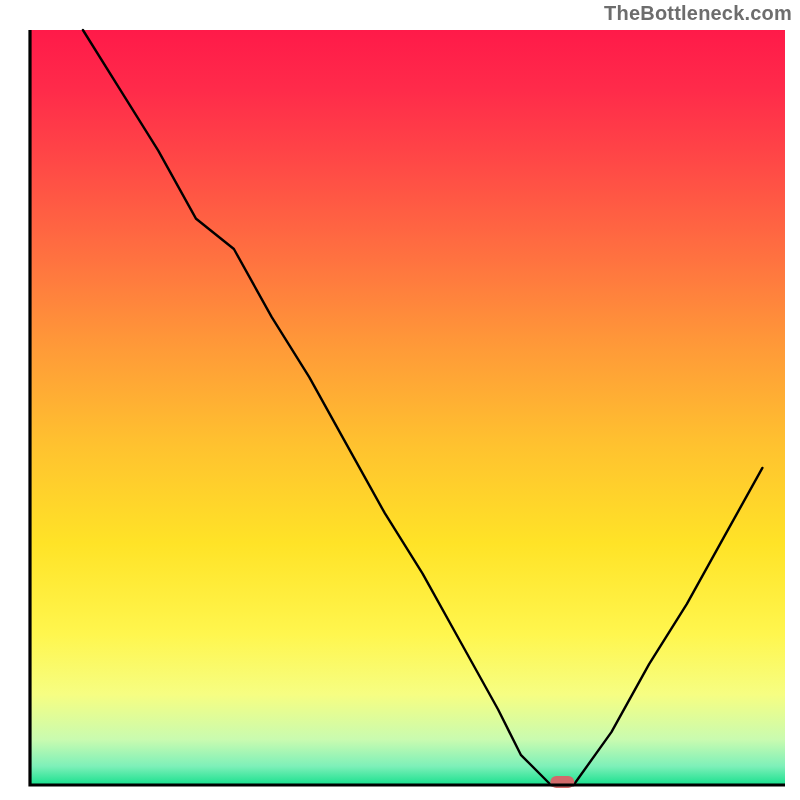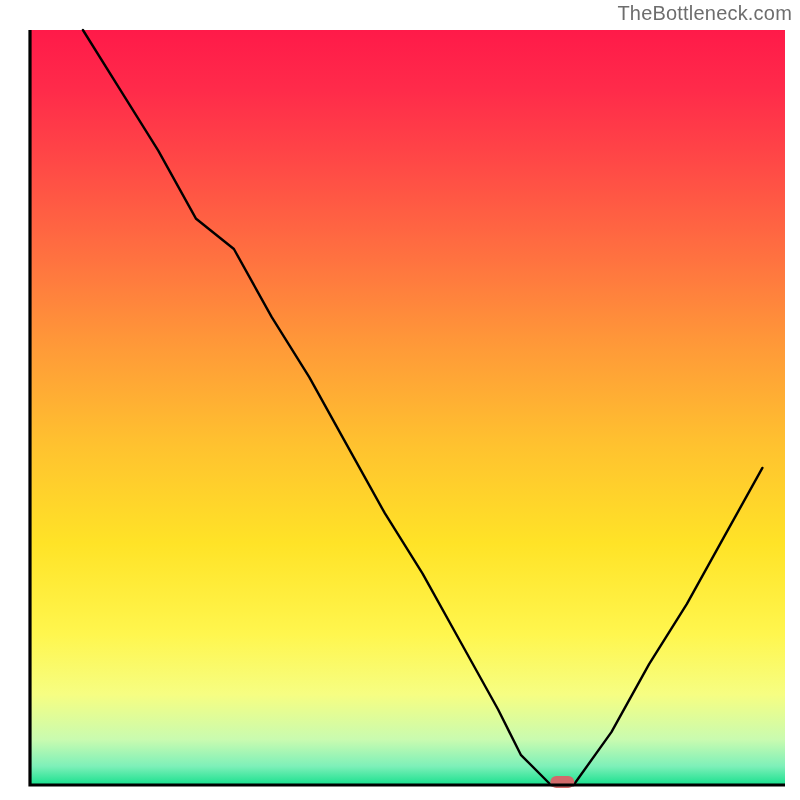--- a/index.html
+++ b/index.html
@@ -13,21 +13,21 @@
   .container {
     position: relative;
     width: 800px;
     height: 800px;
   }
   .watermark {
     position: absolute;
     top: 2px;
     right: 8px;
     font-size: 20px;
-    font-weight: 400;
+    font-weight: 700;
     color: #6d6d6d;
     letter-spacing: 0.2px;
   }
   svg.plot {
     position: absolute;
     top: 0;
     left: 0;
   }
 </style>
 </head>

